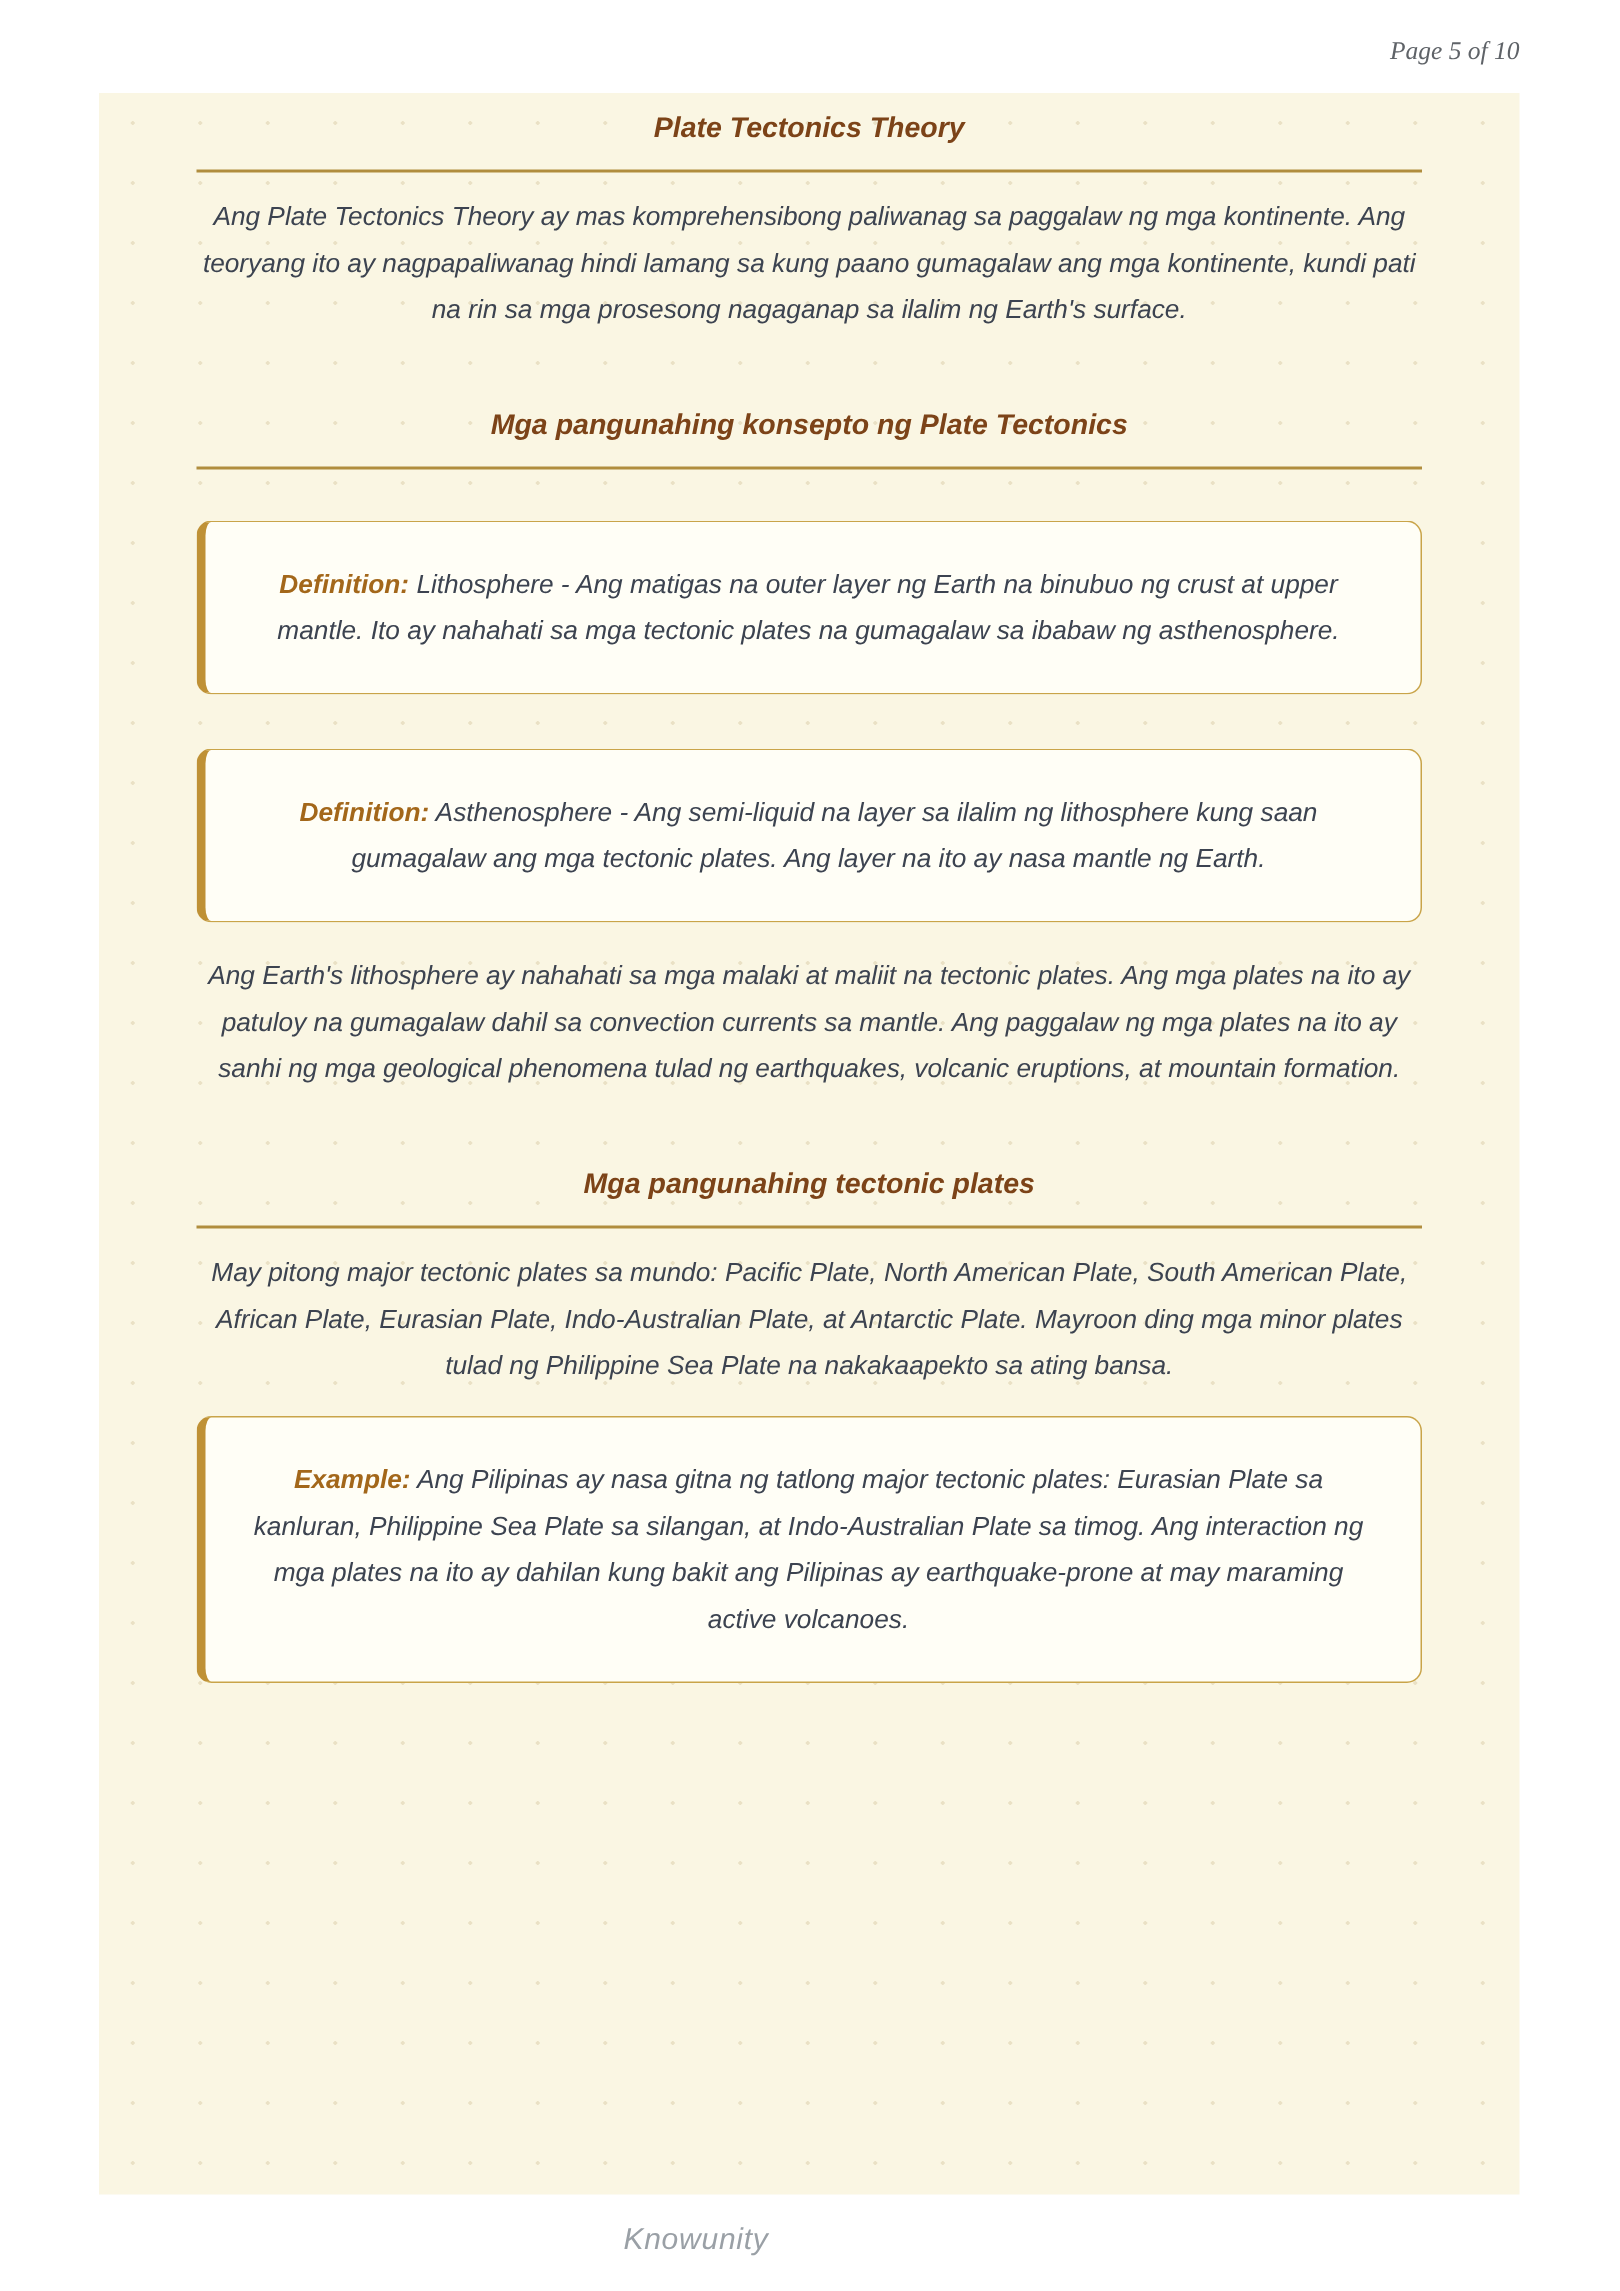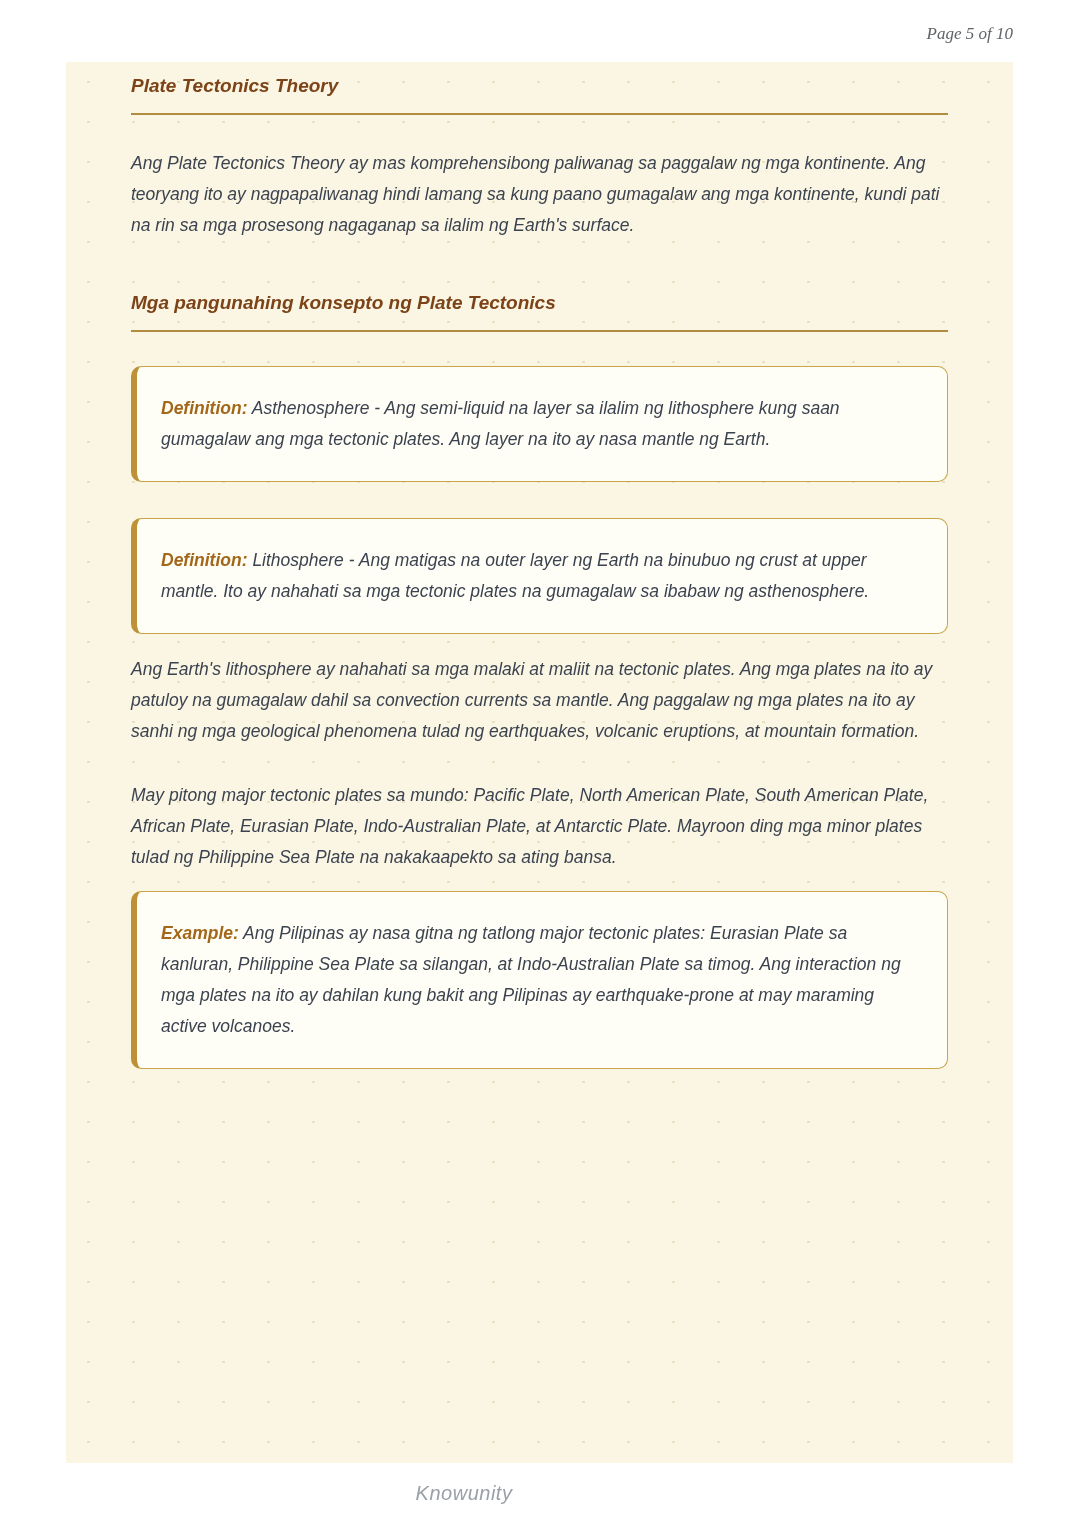--- a/index.html
+++ b/index.html
@@ -22,32 +22,33 @@
     position: absolute;
     top: 62px;
     left: 66px;
     width: 947px;
     height: 1401px;
     background-color: #faf6e3;
     background-image: radial-gradient(circle, #eae1c5 1.3px, transparent 1.4px);
     background-size: 45px 40px;
     padding: 12px 65px 0 65px;
     overflow: hidden;
+    text-align: center;
   }
   .section-heading {
     font-size: 19px;
     font-weight: bold;
     color: #7c4318;
     padding-bottom: 15px;
     border-bottom: 2px solid #b08d3e;
     line-height: 24px;
   }
   .section-heading.h2 { margin-top: 50px; }
   .body-paragraph {
-    margin-top: 33px;
+    margin-top: 14px;
     font-size: 17.5px;
     line-height: 31px;
     color: #3c4350;
   }
   .callout-box {
     margin-top: 34px;
     background: #fffef6;
     border: 1.5px solid #c9a449;
     border-left: 6px solid #bf9136;
     border-radius: 10px;
@@ -79,29 +80,30 @@
 
 <div class="content-sheet">
 
   <h1 class="section-heading">Plate Tectonics Theory</h1>
 
   <p class="body-paragraph">Ang Plate Tectonics Theory ay mas komprehensibong paliwanag sa paggalaw ng mga kontinente. Ang teoryang ito ay nagpapaliwanag hindi lamang sa kung paano gumagalaw ang mga kontinente, kundi pati na rin sa mga prosesong nagaganap sa ilalim ng Earth's surface.</p>
 
   <h2 class="section-heading h2">Mga pangunahing konsepto ng Plate Tectonics</h2>
 
   <div class="callout-box">
-    <span class="callout-label">Definition:</span><span> Asthenosphere - Ang semi-liquid na layer sa ilalim ng lithosphere kung saan gumagalaw ang mga tectonic plates. Ang layer na ito ay nasa mantle ng Earth.</span>
+    <span class="callout-label">Definition:</span><span> Lithosphere - Ang matigas na outer layer ng Earth na binubuo ng crust at upper mantle. Ito ay nahahati sa mga tectonic plates na gumagalaw sa ibabaw ng asthenosphere.</span>
   </div>
 
   <div class="callout-box">
-    <span class="callout-label">Definition:</span><span> Lithosphere - Ang matigas na outer layer ng Earth na binubuo ng crust at upper mantle. Ito ay nahahati sa mga tectonic plates na gumagalaw sa ibabaw ng asthenosphere.</span>
+    <span class="callout-label">Definition:</span><span> Asthenosphere - Ang semi-liquid na layer sa ilalim ng lithosphere kung saan gumagalaw ang mga tectonic plates. Ang layer na ito ay nasa mantle ng Earth.</span>
   </div>
 
   <p class="body-paragraph" style="margin-top:20px;">Ang Earth's lithosphere ay nahahati sa mga malaki at maliit na tectonic plates. Ang mga plates na ito ay patuloy na gumagalaw dahil sa convection currents sa mantle. Ang paggalaw ng mga plates na ito ay sanhi ng mga geological phenomena tulad ng earthquakes, volcanic eruptions, at mountain formation.</p>
 
+  <h2 class="section-heading h2">Mga pangunahing tectonic plates</h2>
 
   <p class="body-paragraph">May pitong major tectonic plates sa mundo: Pacific Plate, North American Plate, South American Plate, African Plate, Eurasian Plate, Indo-Australian Plate, at Antarctic Plate. Mayroon ding mga minor plates tulad ng Philippine Sea Plate na nakakaapekto sa ating bansa.</p>
 
   <div class="callout-box" style="margin-top:18px;">
     <span class="callout-label">Example:</span><span> Ang Pilipinas ay nasa gitna ng tatlong major tectonic plates: Eurasian Plate sa kanluran, Philippine Sea Plate sa silangan, at Indo-Australian Plate sa timog. Ang interaction ng mga plates na ito ay dahilan kung bakit ang Pilipinas ay earthquake-prone at may maraming active volcanoes.</span>
   </div>
 
 </div>
 
 <div class="footer-brand">Knowunity</div>

